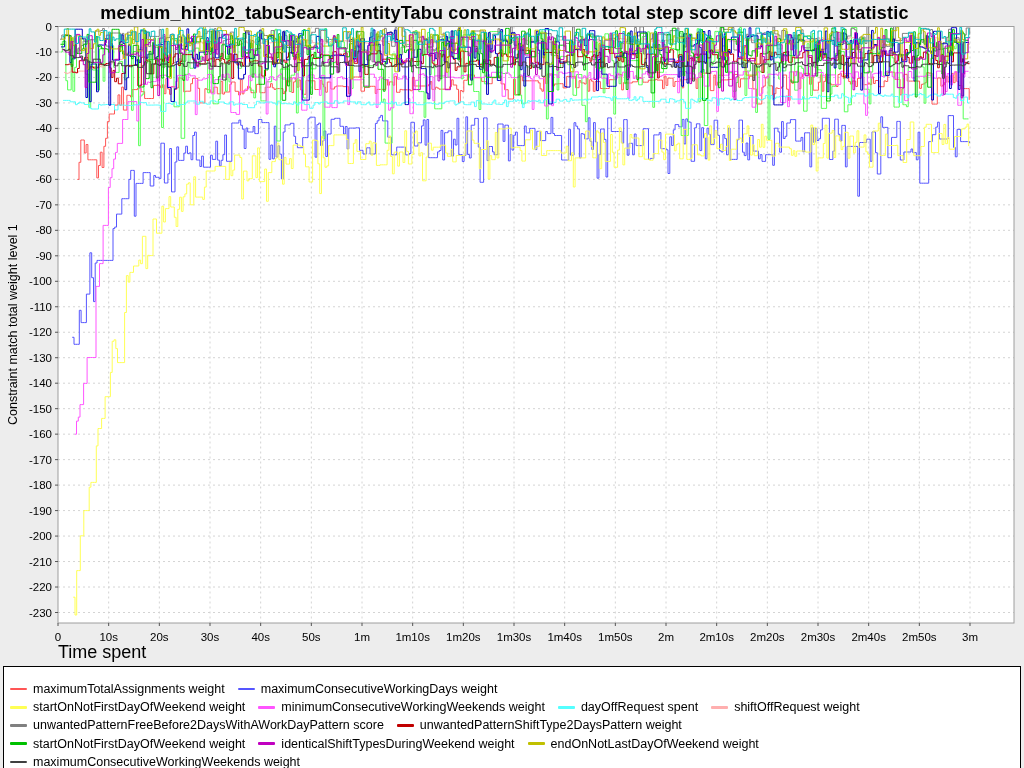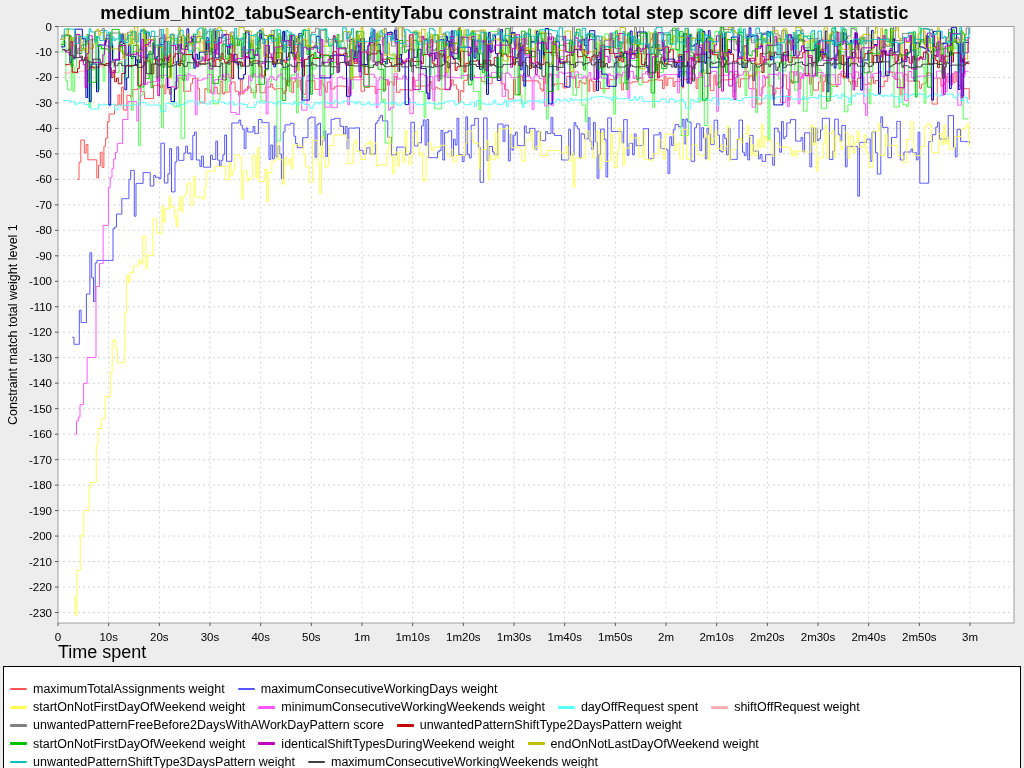--- a/index.html
+++ b/index.html
@@ -240,22 +240,18 @@
           <span class="legend-swatch" style="background: rgb(192, 0, 192);"></span>
           <span class="legend-label">identicalShiftTypesDuringWeekend weight</span>
         </span>
         <span class="legend-item">
           <span class="legend-swatch" style="background: rgb(192, 192, 0);"></span>
           <span class="legend-label">endOnNotLastDayOfWeekend weight</span>
         </span>
       </div>
       <div class="legend-row">
         <span class="legend-item">
-          <span class="legend-swatch" style="background: rgb(0, 192, 192);"></span>
-          <span class="legend-label">unwantedPatternShiftType3DaysPattern weight</span>
-        </span>
-        <span class="legend-item">
           <span class="legend-swatch" style="background: rgb(64, 64, 64);"></span>
           <span class="legend-label">maximumConsecutiveWorkingWeekends weight</span>
         </span>
       </div>
     </div>
 </div>
 
 </body></html>

